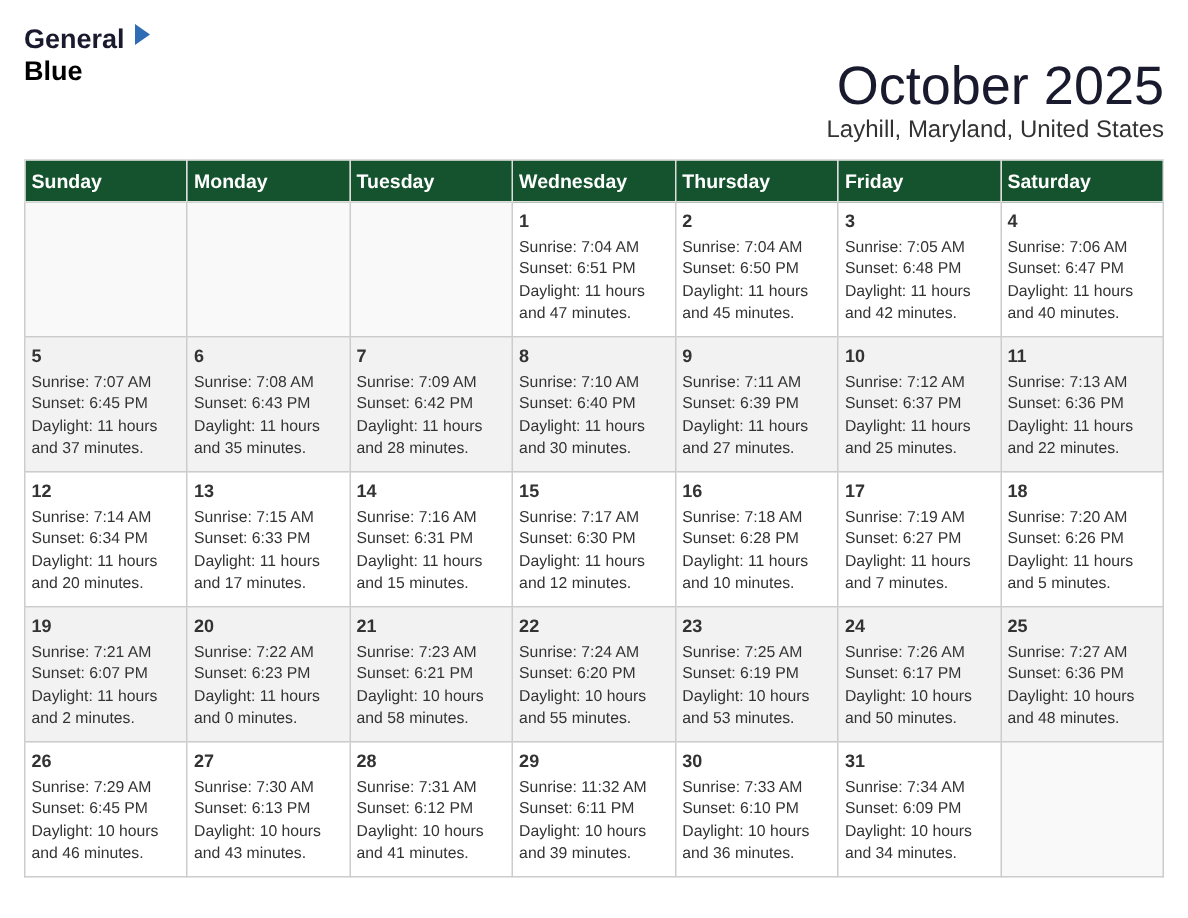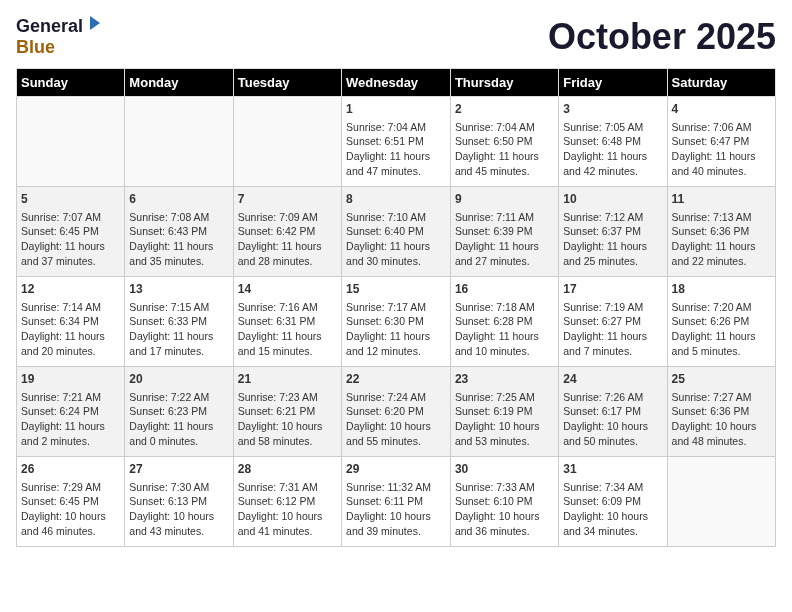--- a/index.html
+++ b/index.html
@@ -23,34 +23,35 @@
     }
     .logo-line {
       display: flex;
       align-items: flex-start;
     }
     .title-section {
       text-align: right;
     }
     .month-title {
       font-size: 36px;
-      font-weight: bold;
+      font-weight: normal;
       color: #1a1a2e;
+      margin-top: 20px;
     }
     .location {
       font-size: 16px;
       color: #333;
     }
     table {
       width: 100%;
       border-collapse: collapse;
       font-size: 11px;
     }
     thead tr {
-      background-color: #000000;
+      background-color: #14532d;
       color: #fff;
     }
     thead th {
       padding: 6px 4px;
       text-align: left;
       font-size: 13px;
       font-weight: bold;
       border: 1px solid #ddd;
     }
     tbody tr {
@@ -85,25 +86,26 @@
   <div class="logo">
     <div class="logo-line">
       <span style="font-size:18px;font-weight:bold;color:#1a1a2e;">General</span>
       <span style="display:inline-block;margin-left:3px;vertical-align:middle;">
         <svg width="16" height="16" viewBox="0 0 16 16">
           <polygon points="4,14 14,7 4,0" fill="#2e6db4"></polygon>
         </svg>
       </span>
     </div>
     <div>
-      <span style="font-size:18px;font-weight:bold;color:#a16207;">Blue</span>
+      <span style="font-size:18px;font-weight:bold;color:#000000;">Blue</span>
     </div>
   </div>
   <div class="title-section">
     <div class="month-title">October 2025</div>
+    <div class="location">Layhill, Maryland, United States</div>
   </div>
 </div>
 
 <table>
   <thead>
     <tr>
     <th>Sunday</th>
         <th>Monday</th>
         <th>Tuesday</th>
         <th>Wednesday</th>
@@ -245,21 +247,21 @@
           <div>Sunrise: 7:20 AM</div>
           <div>Sunset: 6:26 PM</div>
           <div>Daylight: 11 hours</div>
           <div>and 5 minutes.</div>
         </td>
       </tr>
       <tr>
         <td>
           <span class="day-number">19</span>
           <div>Sunrise: 7:21 AM</div>
-          <div>Sunset: 6:24 PM</div>
+          <div>Sunset: 6:07 PM</div>
           <div>Daylight: 11 hours</div>
           <div>and 2 minutes.</div>
         </td>
         <td>
           <span class="day-number">20</span>
           <div>Sunrise: 7:22 AM</div>
           <div>Sunset: 6:23 PM</div>
           <div>Daylight: 11 hours</div>
           <div>and 0 minutes.</div>
         </td>

